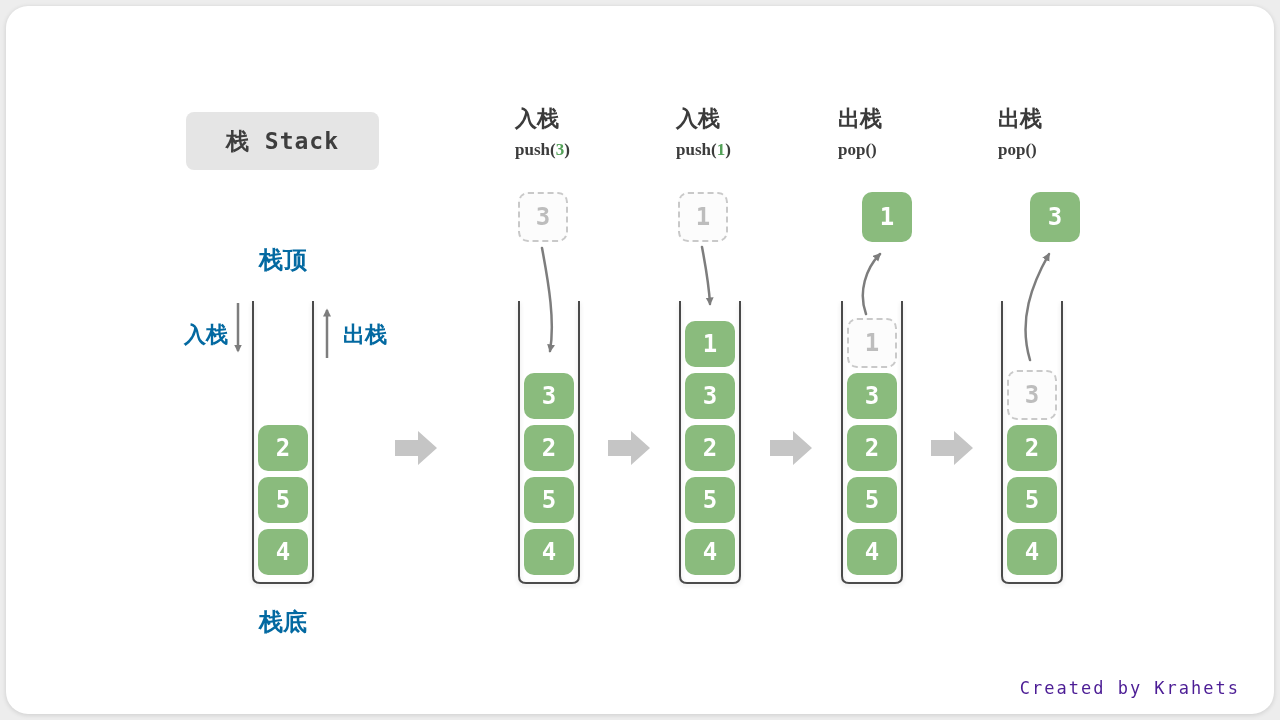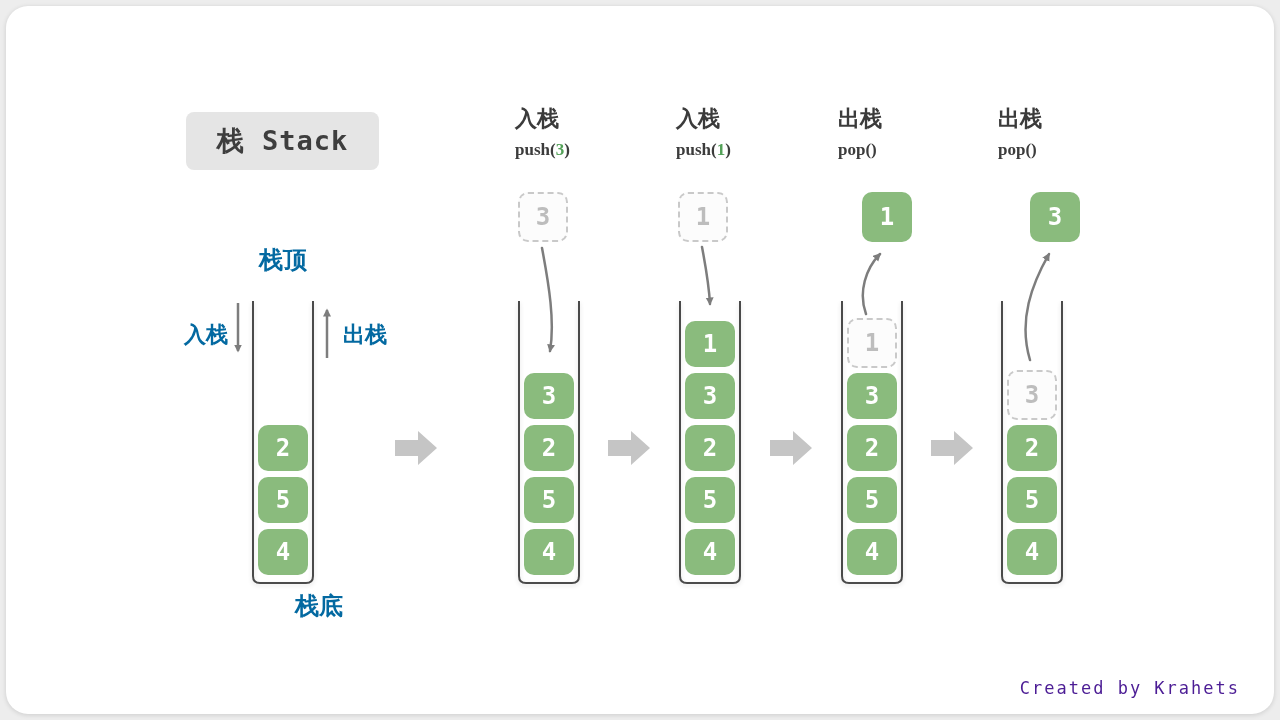--- a/index.html
+++ b/index.html
@@ -11,21 +11,21 @@
   .card{
     position:absolute;inset:6px;background:#ffffff;border-radius:22px;
     box-shadow:0 1px 5px rgba(0,0,0,0.14);
   }
   .layer{position:absolute;left:0;top:0;width:1280px;height:720px;}
   .title-box{
     position:absolute;left:186px;top:112px;width:193px;height:58px;
     background:#e5e5e5;border-radius:8px;
     display:flex;align-items:center;justify-content:center;
     font-family:"DejaVu Sans Mono",monospace;
-    font-size:27px;font-weight:700;color:#3e3e3e;letter-spacing:1px;
+    font-size:23px;font-weight:700;color:#3e3e3e;letter-spacing:1px;
   }
   .cjk-label{
     position:absolute;color:#0369a1;font-weight:700;font-size:24px;
     white-space:nowrap;
   }
   .side-label{font-size:22px;}
   .op-label{position:absolute;white-space:nowrap;}
   .op-line1{font-size:22px;font-weight:700;color:#3b3b3b;height:36px;}
   .op-line2{
     font-family:Liberation Serif, serif;font-size:17px;font-weight:600;
@@ -86,21 +86,21 @@
     <path d="M866 314 C858 292 866 268 880 254" marker-end="url(#ah)"></path>
     <path d="M1030 360 C1018 320 1032 284 1049 254" marker-end="url(#ah)"></path>
   </g>
 </svg>
 
 <div class="title-box">
   <span>栈 Stack</span>
 </div>
 
 <div class="cjk-label" style="left:223px;top:244px;width:120px;text-align:center;">栈顶</div>
-<div class="cjk-label" style="left:223px;top:590px;width:120px;text-align:right;">栈底</div>
+<div class="cjk-label" style="left:223px;top:606px;width:120px;text-align:center;">栈底</div>
 <div class="cjk-label side-label" style="left:154px;top:320px;width:74px;text-align:right;">入栈</div>
 <div class="cjk-label side-label" style="left:343px;top:320px;">出栈</div>
 
 <div id="columns">
     <div class="box solid" style="left: 258px; top: 425px; height: 46px;">2</div>
     <div class="box solid" style="left: 258px; top: 477px; height: 46px;">5</div>
     <div class="box solid" style="left: 258px; top: 529px; height: 46px;">4</div>
     <div class="op-label" style="left: 515px; top: 104px;">
       <div class="op-line1">入栈</div>
       <div class="op-line2"><span>push(</span><span class="code-arg">3</span><span>)</span></div>

